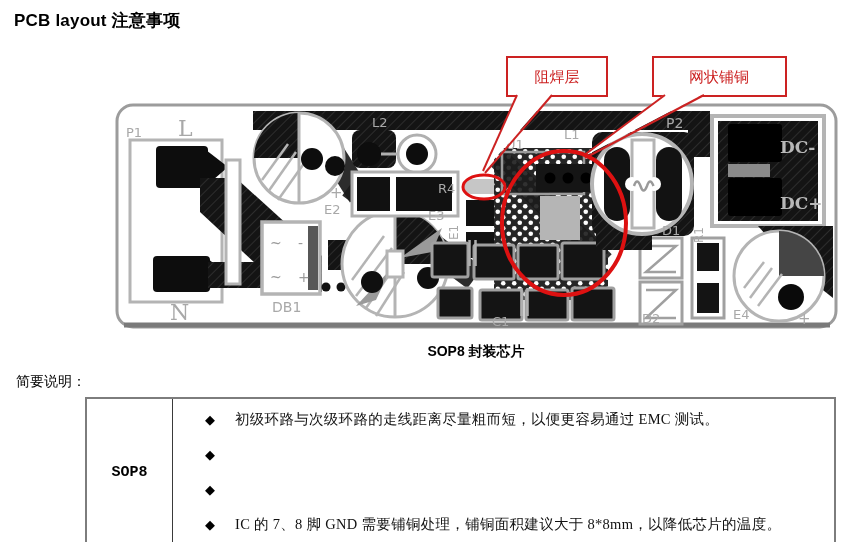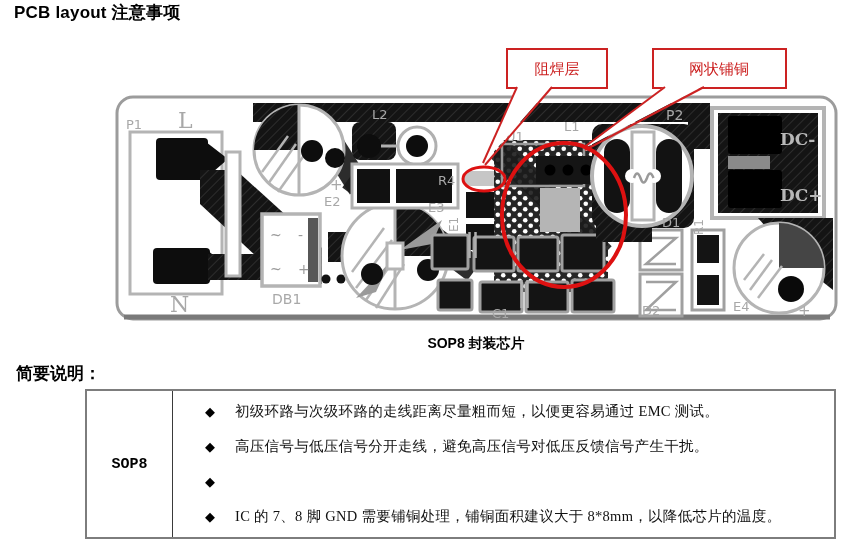--- a/index.html
+++ b/index.html
@@ -1,21 +1,21 @@
 <!DOCTYPE html>
 <html><head>
 <meta charset="utf-8">
 <style>
   html,body{margin:0;padding:0;background:#ffffff;width:845px;}
   body{font-family:"Liberation Sans","DejaVu Sans",sans-serif;color:#000;}
-  .page-title{font-size:17px;font-weight:bold;margin:2px 0 19px 14px;line-height:21px;letter-spacing:0.2px;}
+  .page-title{font-size:17px;font-weight:bold;margin:10px 0 19px 14px;line-height:21px;letter-spacing:0.2px;}
   .fig{width:845px;height:285px;position:relative;}
   .fig svg{display:block;}
   .fig-caption{width:720px;margin:8px 0 0 116px;text-align:center;font-size:14px;font-weight:bold;line-height:17px;}
-  .notes-heading{font-size:17px;font-weight:bold;margin:12px 0 0 16px;line-height:19px;}
+  .notes-heading{font-size:14px;font-weight:normal;margin:12px 0 0 16px;line-height:19px;}
   .notes-table{margin:6px 0 10px 85px;width:751px;border:2px solid #7d7d7d;display:flex;box-sizing:border-box;background:#fff;}
   .notes-left{width:85px;border-right:1px solid #3a3a3a;display:flex;align-items:center;justify-content:center;
               font-size:15px;font-weight:bold;font-family:Liberation Mono, monospace;}
   .notes-right{flex:1;padding:3px 4px 3px 32px;}
   .note-row{display:flex;align-items:center;min-height:35px;}
   .bullet{font-size:13px;margin-right:20px;color:#000;flex:0 0 auto;}
   .note-text{font-size:14.5px;font-family:"Liberation Serif","DejaVu Serif",serif;color:#111;letter-spacing:0.3px;text-align:center;}
   text{user-select:none;}
   .silk{fill:#a8a8a8;font-family:"DejaVu Sans",sans-serif;}
   .silkserif{fill:#a8a8a8;font-family:"DejaVu Serif",serif;}
@@ -249,21 +249,20 @@
 
 <div class="notes-table">
   <div class="notes-left">SOP8</div>
   <div class="notes-right">
     <div class="note-row">
       <span class="bullet">◆</span>
       <span class="note-text">初级环路与次级环路的走线距离尽量粗而短，以便更容易通过 EMC 测试。</span>
     </div>
     <div class="note-row">
       <span class="bullet">◆</span>
-      <span class="note-text">高压信号与低压信号分开走线，避免高压信号对低压反馈信号产生干扰。</span>
     </div>
     <div class="note-row">
       <span class="bullet">◆</span>
     </div>
     <div class="note-row">
       <span class="bullet">◆</span>
       <span class="note-text">IC 的 7、8 脚 GND 需要铺铜处理，铺铜面积建议大于 8*8mm，以降低芯片的温度。</span>
     </div>
   </div>
 </div>

